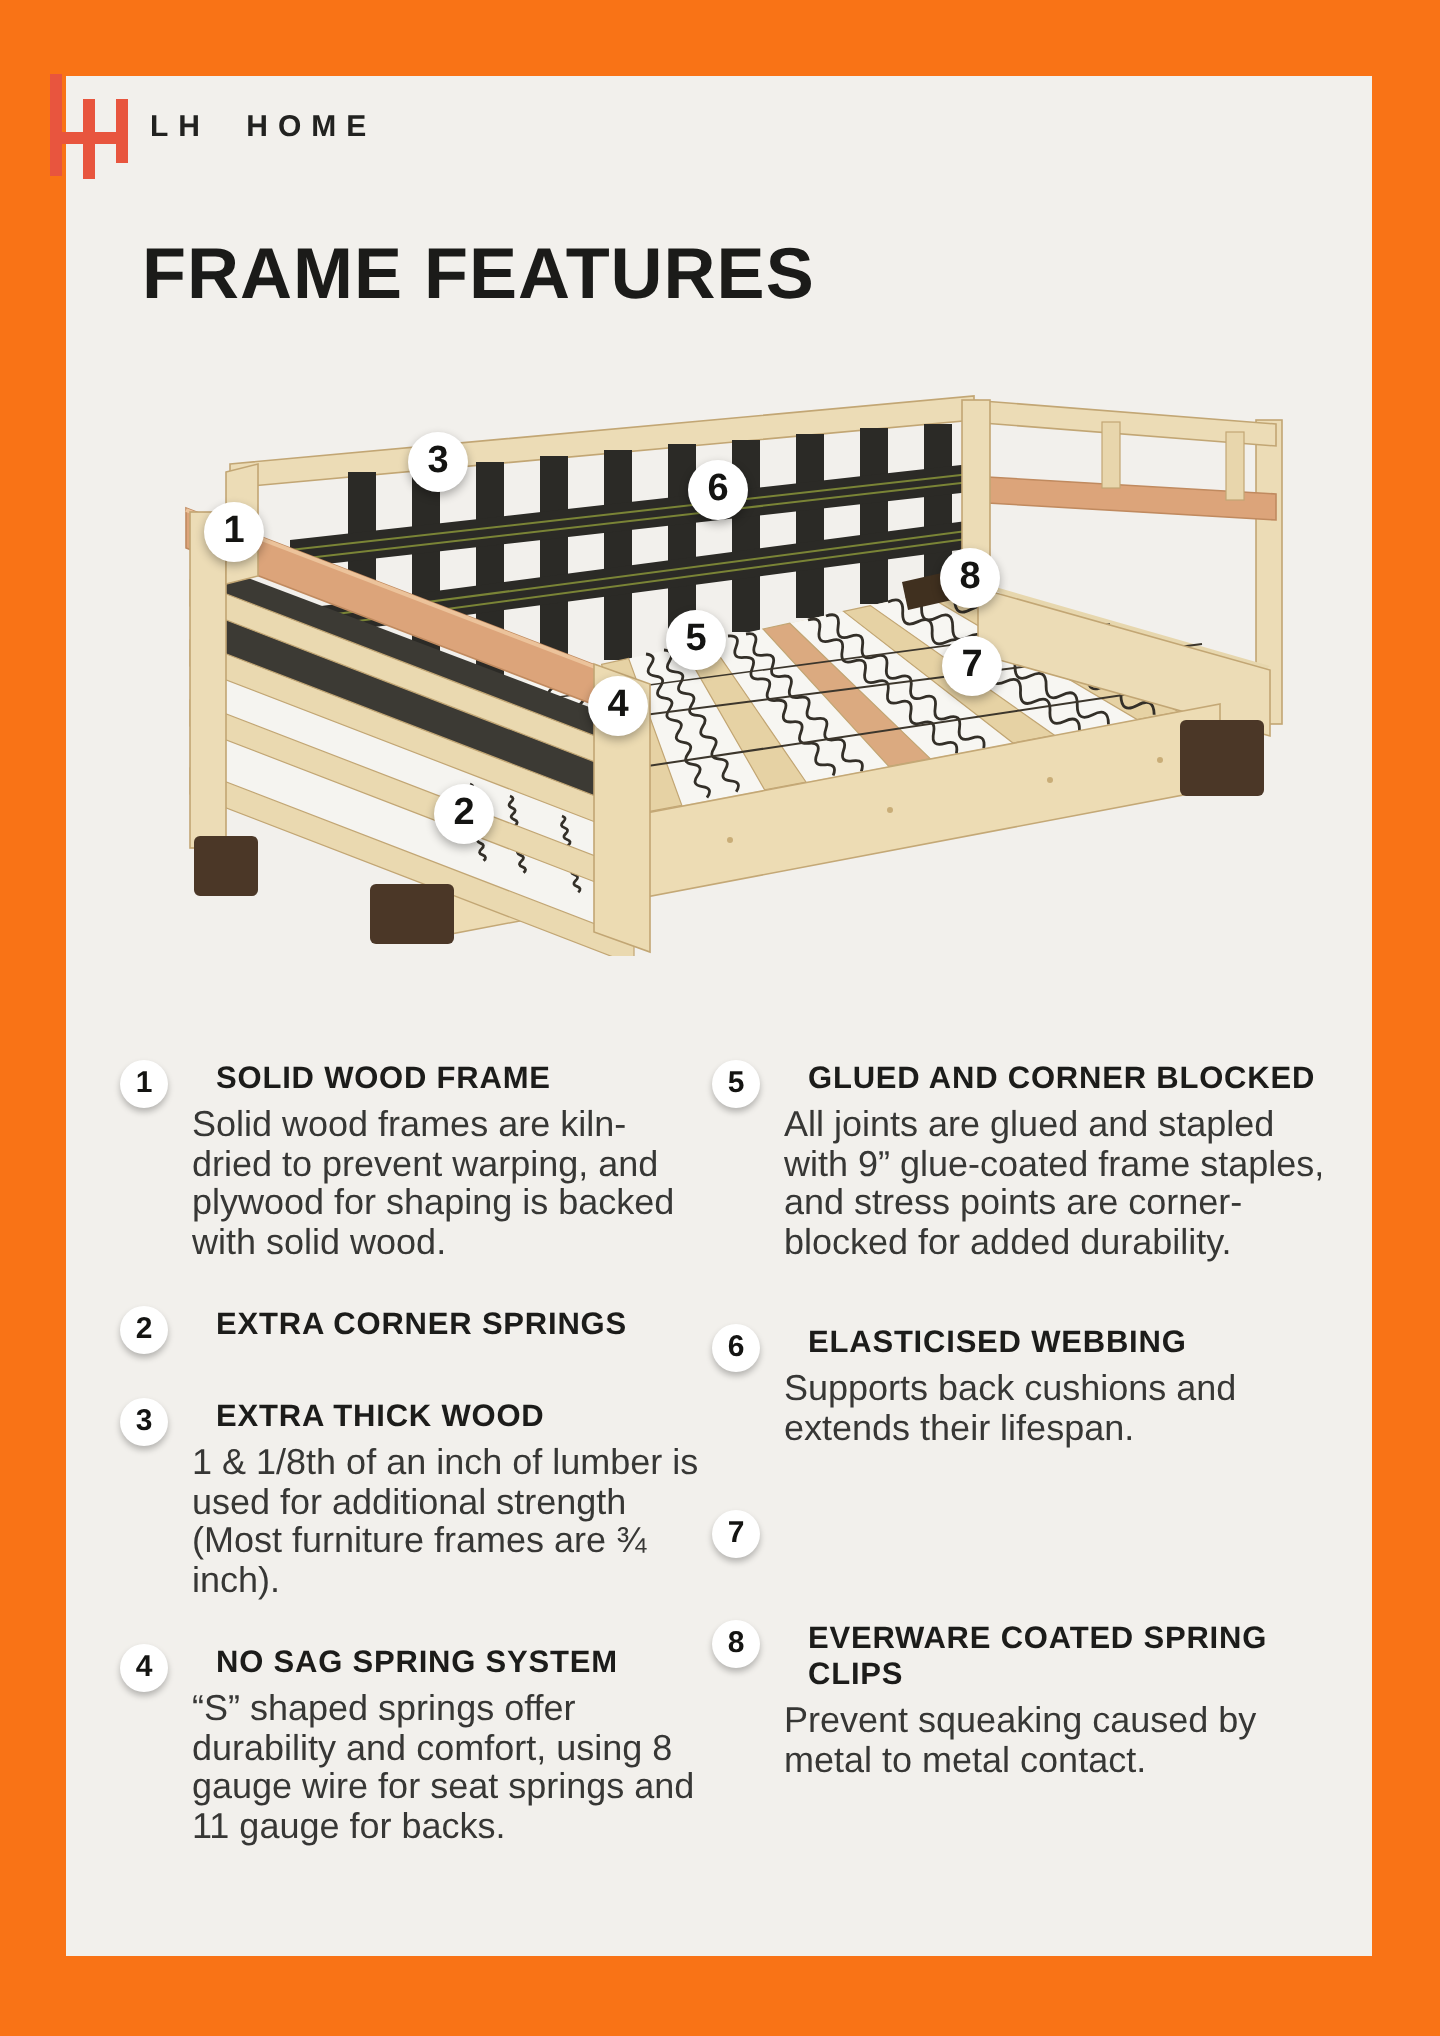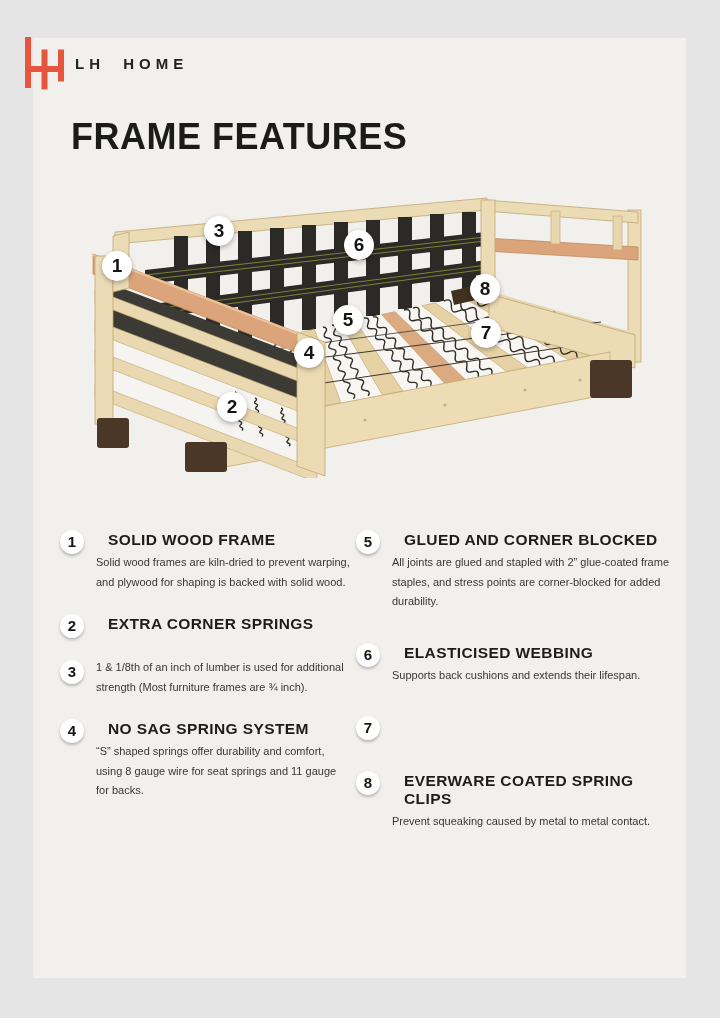--- a/index.html
+++ b/index.html
@@ -1,17 +1,17 @@
 <!DOCTYPE html>
 <html><head>
 <meta charset="utf-8">
 <style>
   html,body{margin:0;padding:0;}
   body{font-family:"Liberation Sans","DejaVu Sans",sans-serif;background:#ffffff;}
-  .page{position:relative;width:720px;height:1018px;background:#e5e5e5;overflow:hidden;}
+  .page{position:relative;width:720px;height:1018px;background:#f97316;overflow:hidden;}
   .inner{position:absolute;left:33px;top:38px;width:653px;height:940px;background:#f2f0ec;}
   
   .logo{position:absolute;left:25px;top:37px;width:300px;height:56px;}
   .logo svg{position:absolute;left:0;top:0;}
   .logo-text{position:absolute;left:50px;top:18px;font-size:15px;font-weight:700;color:#222220;
              letter-spacing:5px;word-spacing:9px;}
   
   .title{position:absolute;left:33px;top:116px;width:653px;text-align:left;
          font-size:36px;font-weight:800;color:#1b1b19;letter-spacing:.5px;padding-left:38px;}
   
@@ -27,21 +27,21 @@
   .feature{display:flex;align-items:flex-start;}
   .col-left .feature{margin-bottom:20px;}
   .col-right .feature{margin-bottom:29px;}
   .badge{flex-shrink:0;width:24px;height:24px;margin-top:2px;background:#ffffff;border-radius:50%;
          box-shadow:0 2px 3px rgba(0,0,0,.25);font-size:15px;font-weight:800;color:#141412;
          text-align:center;line-height:24px;}
   .ftext{margin-left:12px;}
   .col-left .ftext{width:254px;}
   .col-right .ftext{width:282px;}
   .ftext h3{margin:3px 0 4px 12px;font-size:15.5px;font-weight:800;letter-spacing:.4px;color:#1c1c1a;}
-  .ftext p{margin:0;font-size:11px;line-height:19.5px;color:#373735;}
+  .ftext p{margin:0;font-size:18px;line-height:19.5px;color:#373735;}
 </style>
 </head>
 <body>
 
 <div class="page">
   <div class="inner"></div>
 
   <div class="logo">
     <svg width="42" height="54" viewBox="0 0 42 54">
       <rect x="0" y="0" width="6" height="51" fill="#e8553e"></rect>
@@ -199,37 +199,38 @@
       </div>
       <div class="feature">
         <div class="badge">2</div>
         <div class="ftext">
           <h3>EXTRA CORNER SPRINGS</h3>
         </div>
       </div>
       <div class="feature">
         <div class="badge">3</div>
         <div class="ftext">
+          <h3>EXTRA THICK WOOD</h3>
           <p>1 &amp; 1/8th of an inch of lumber is used for additional strength (Most furniture frames are ¾ inch).</p>
         </div>
       </div>
       <div class="feature">
         <div class="badge">4</div>
         <div class="ftext">
           <h3>NO SAG SPRING SYSTEM</h3>
           <p>“S” shaped springs offer durability and comfort, using 8 gauge wire for seat springs and 11 gauge for backs.</p>
         </div>
       </div>
     </div>
     <div class="col col-right">
       <div class="feature">
         <div class="badge">5</div>
         <div class="ftext">
           <h3>GLUED AND CORNER BLOCKED</h3>
-          <p>All joints are glued and stapled with 2” glue-coated frame staples, and stress points are corner-blocked for added durability.</p>
+          <p>All joints are glued and stapled with 9” glue-coated frame staples, and stress points are corner-blocked for added durability.</p>
         </div>
       </div>
       <div class="feature">
         <div class="badge">6</div>
         <div class="ftext">
           <h3>ELASTICISED WEBBING</h3>
           <p>Supports back cushions and extends their lifespan.</p>
         </div>
       </div>
       <div class="feature">

